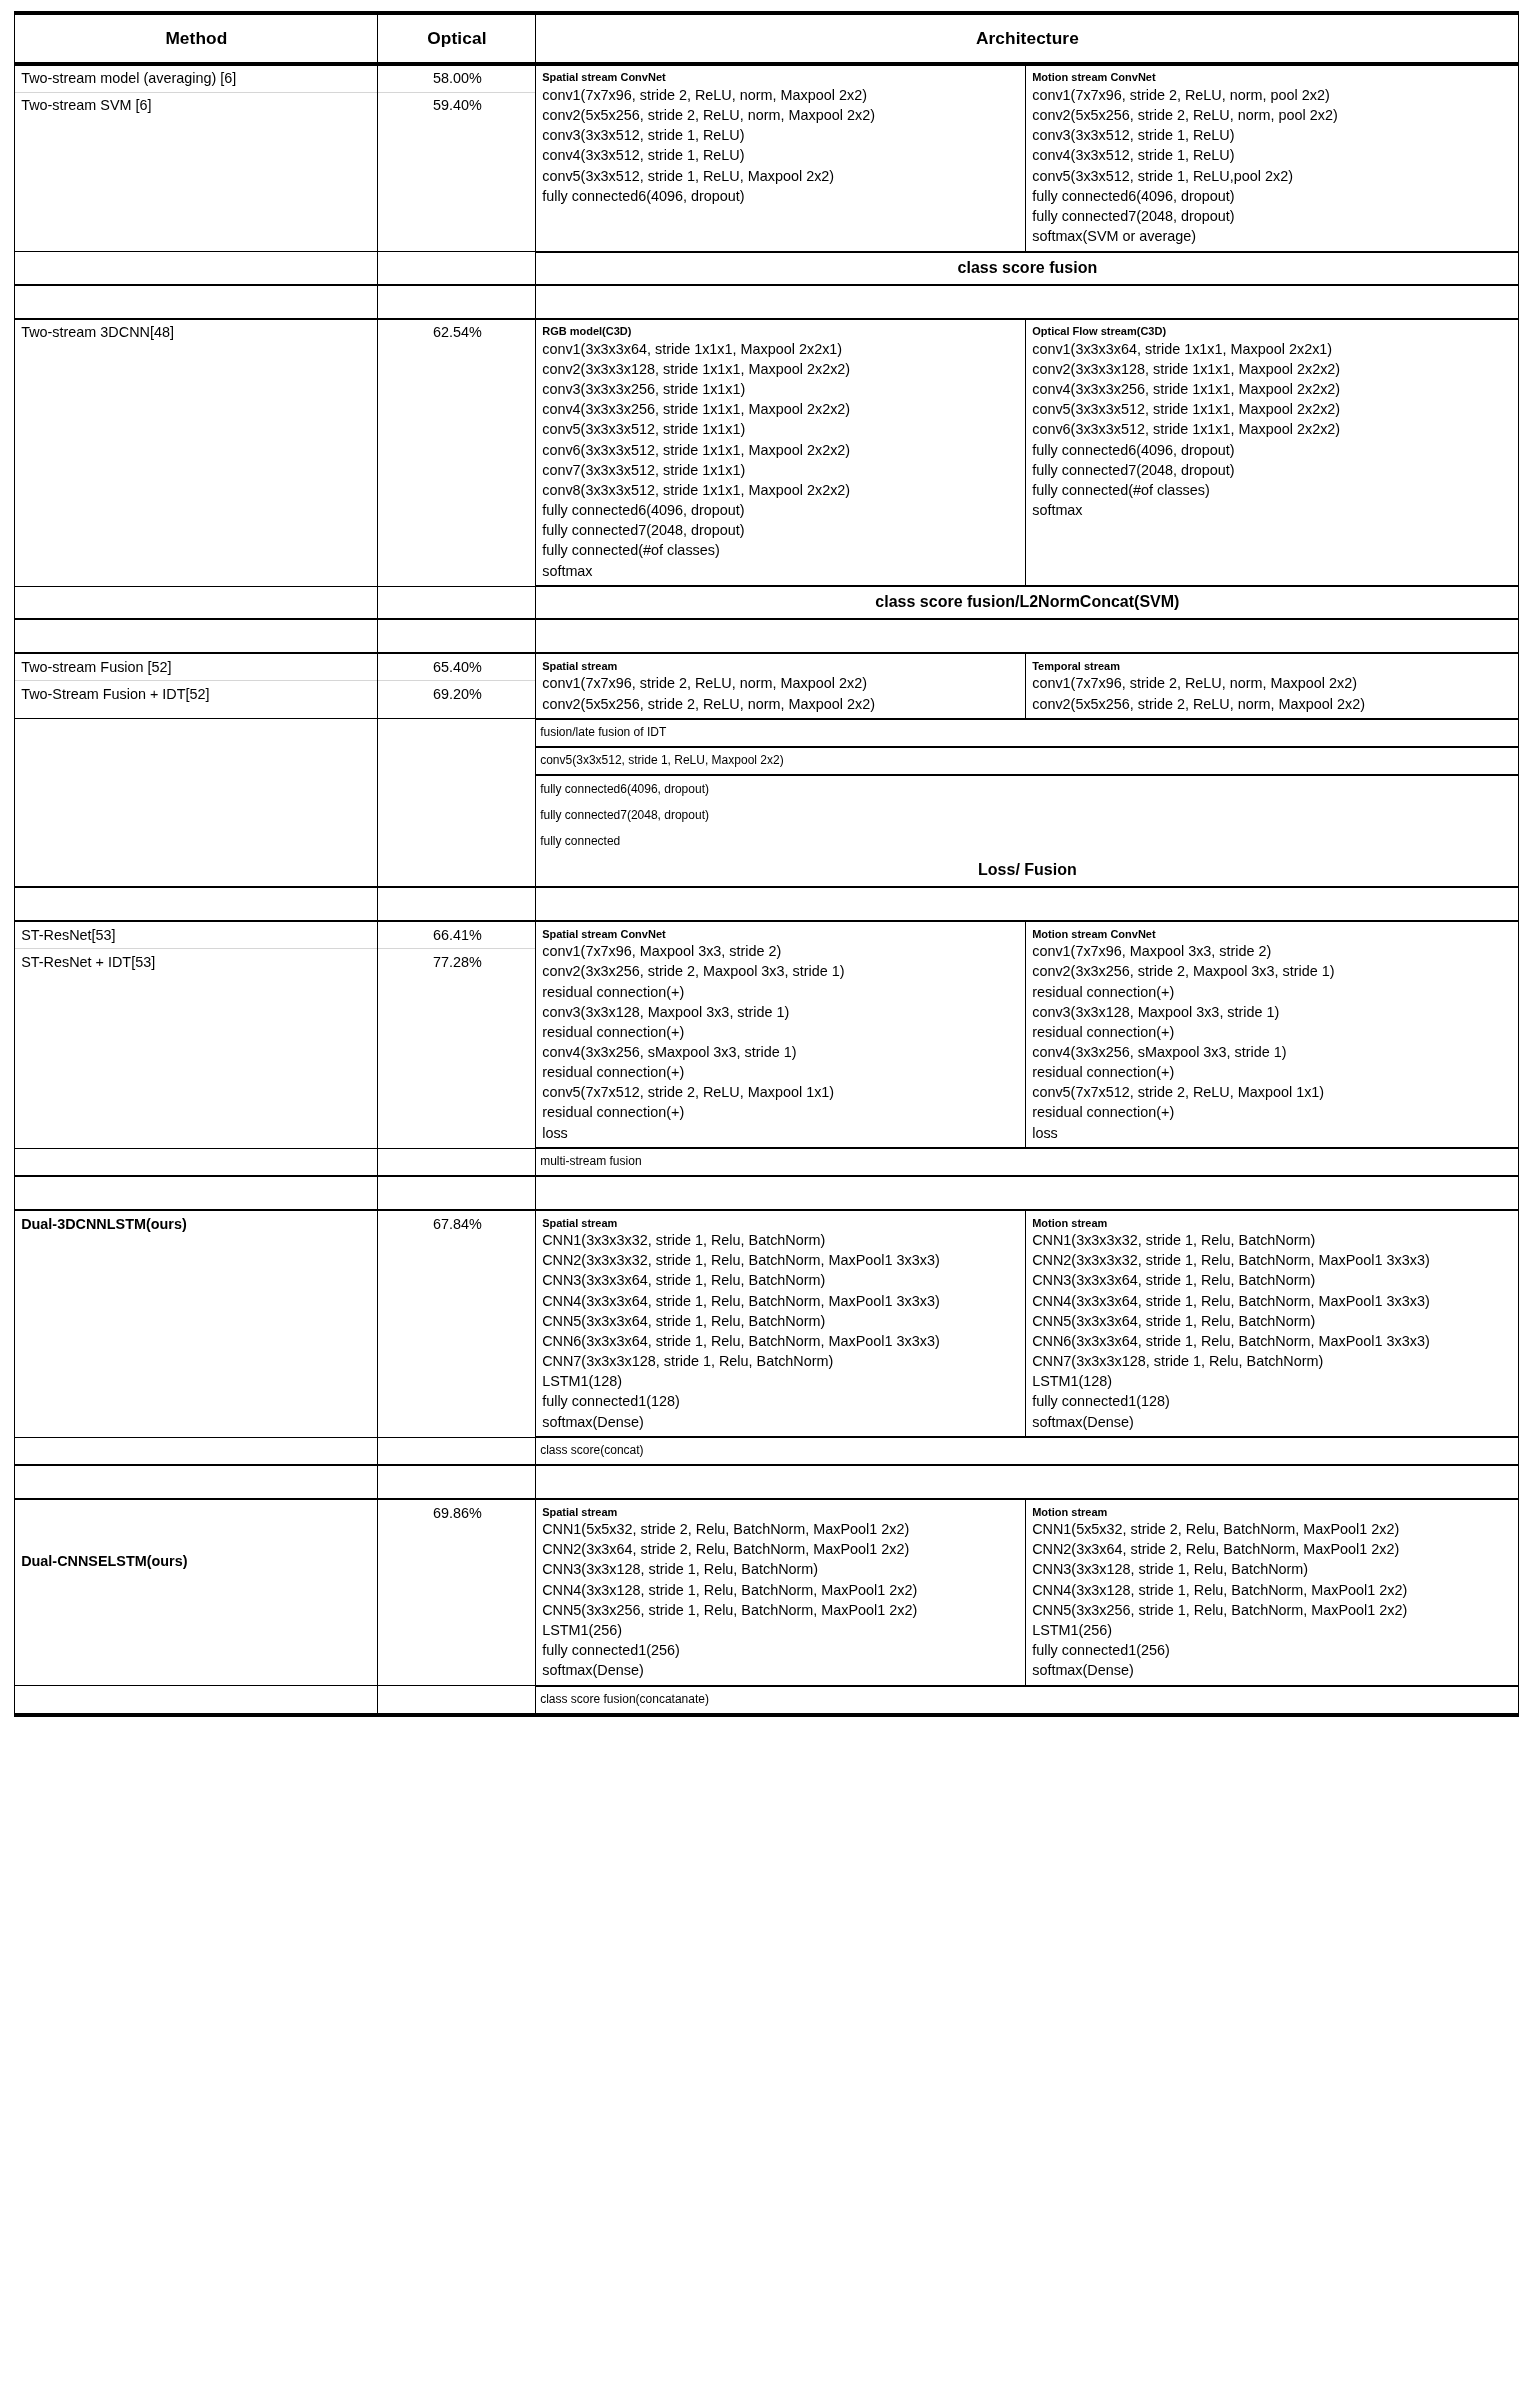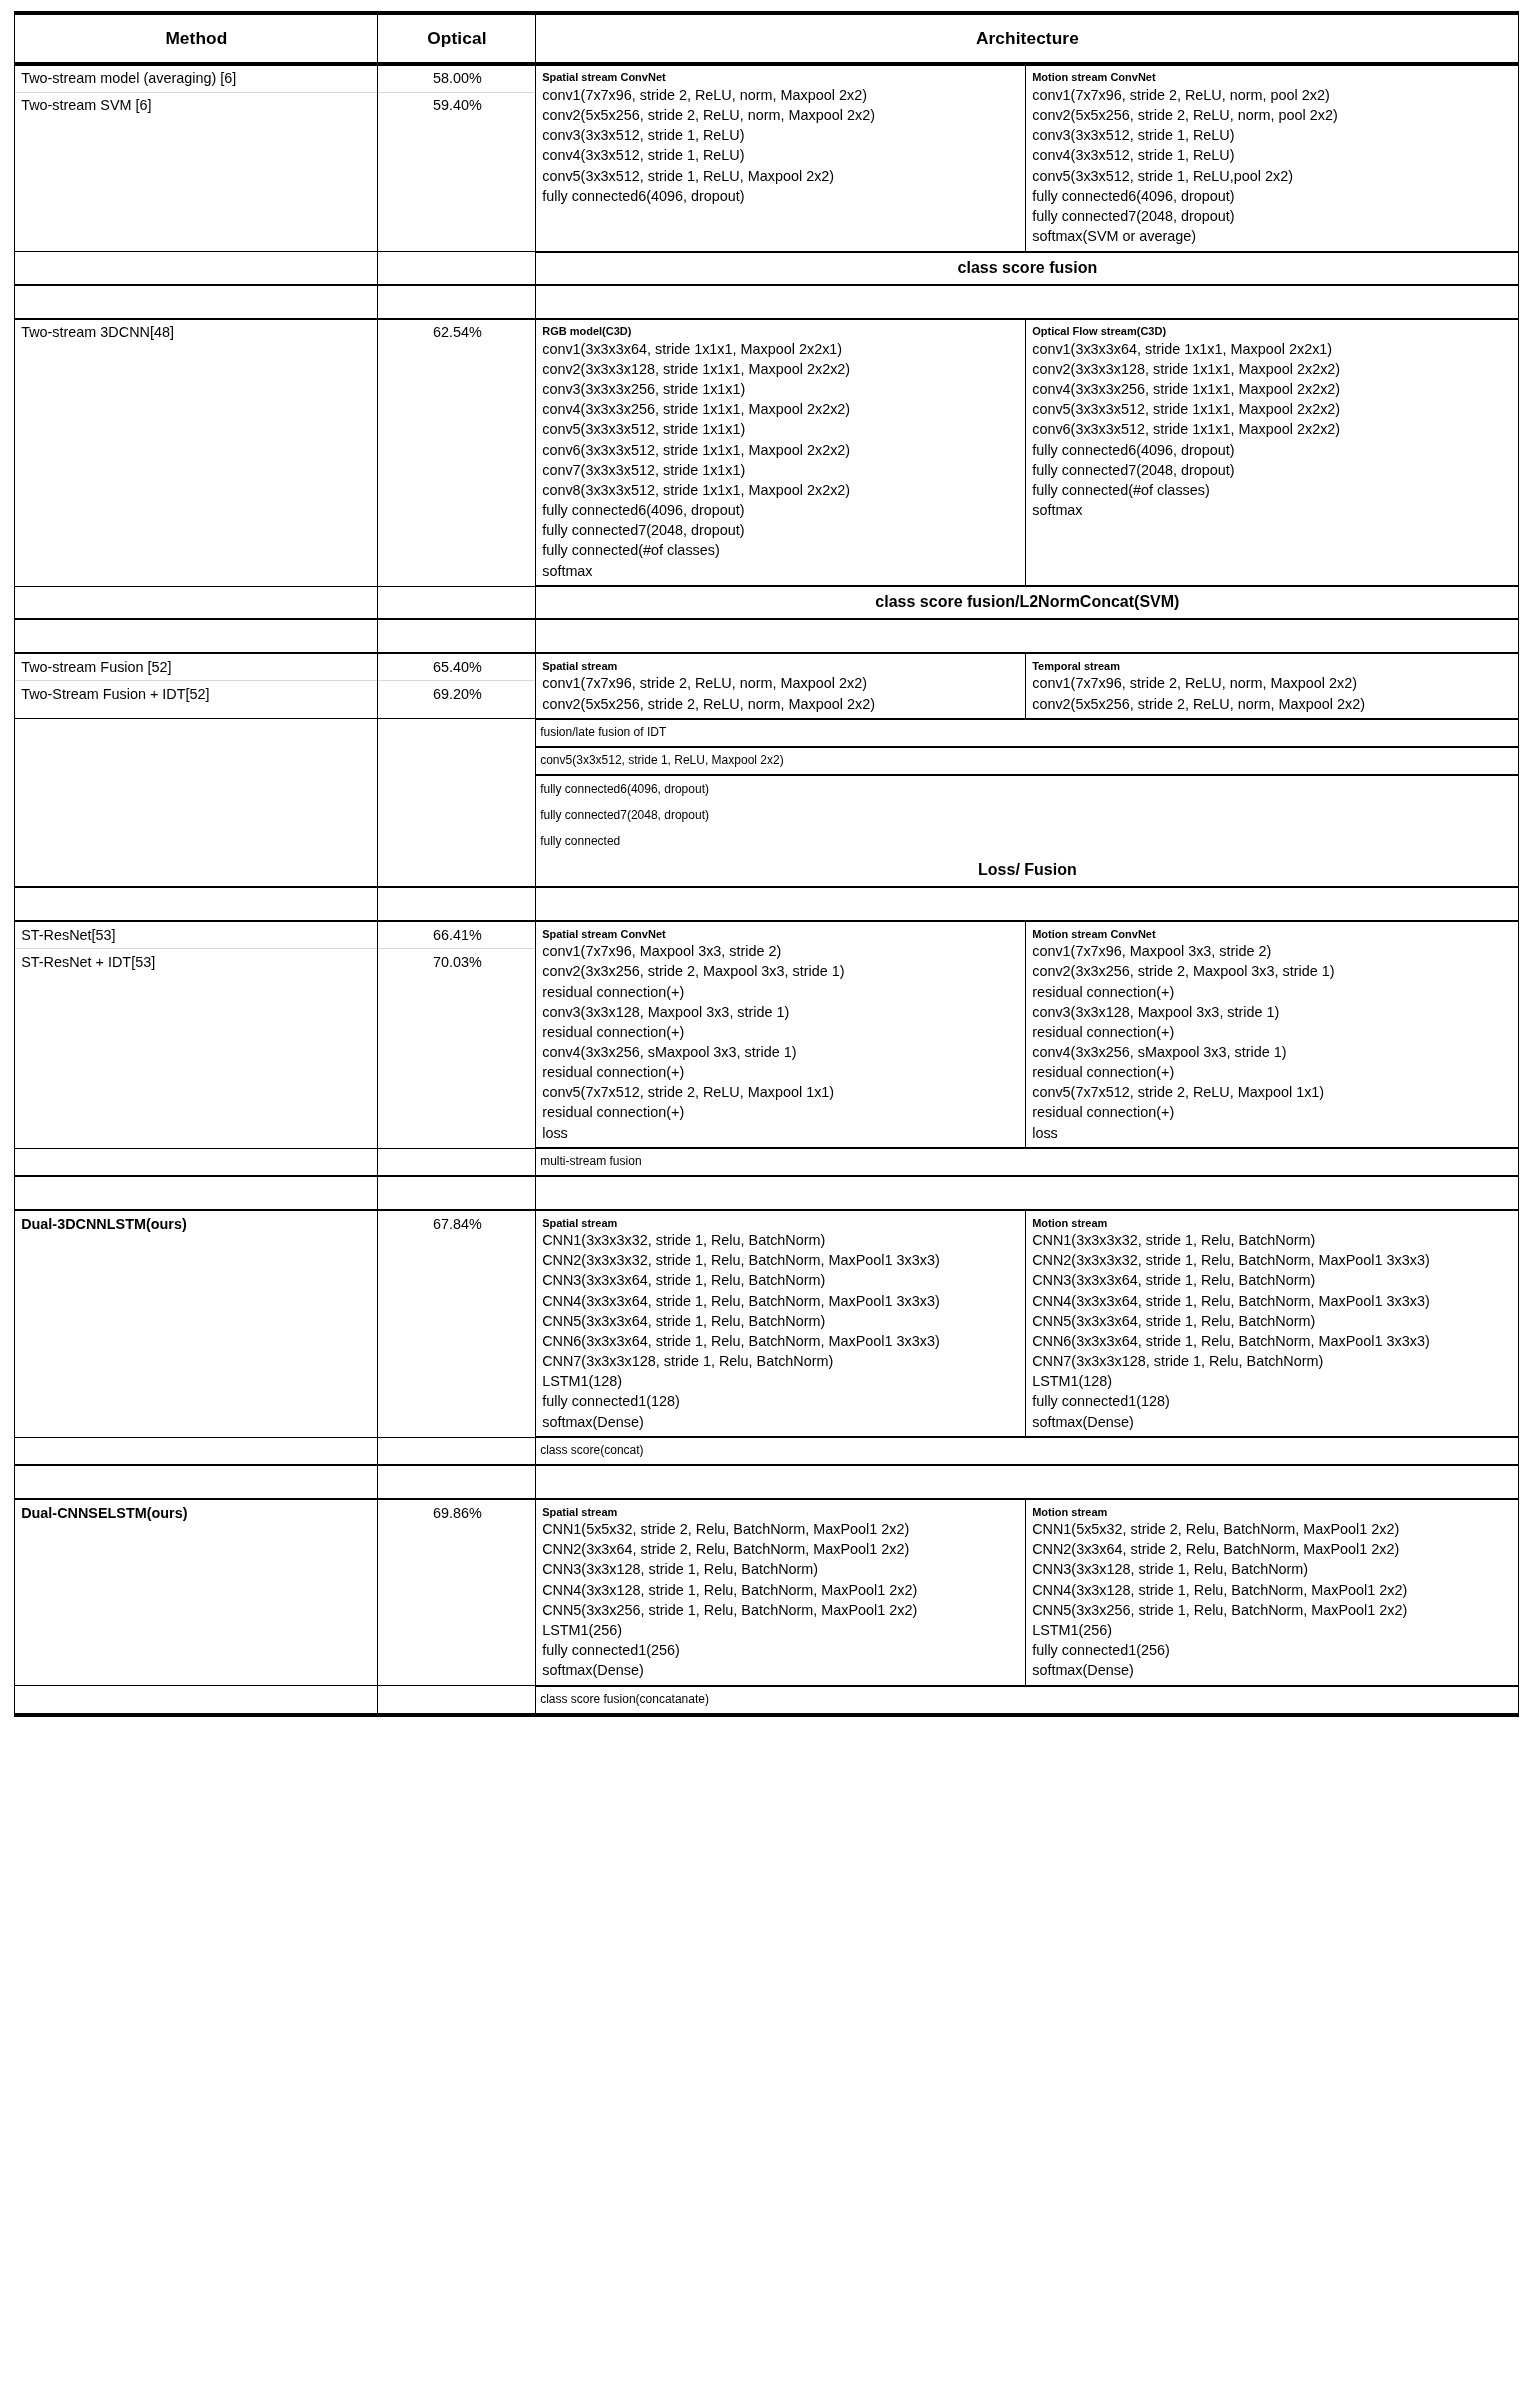--- a/index.html
+++ b/index.html
@@ -257,21 +257,21 @@
           <td class="vl tb-med-top tb-med-bot"></td>
           <td class="vl vr tb-med-top tb-med-bot" colspan="2"></td>
         </tr>
         <tr>
           <td class="vl tb-thin-bot" rowspan="1">
             <div class="linecell" style="">ST-ResNet[53]</div>
             <div class="linecell last" style="">ST-ResNet + IDT[53]</div>
           </td>
           <td class="vl tb-thin-bot">
             <div class="linecell" style="text-align:center;">66.41%</div>
-            <div class="linecell last" style="text-align:center;">70.03%</div>
+            <div class="linecell last" style="text-align:center;">77.28%</div>
           </td>
           <td class="vl">
             <div class="stream-list">
               <div class="head">Spatial stream ConvNet</div>
               <div class="ln">conv1(7x7x96, Maxpool 3x3, stride 2)</div>
               <div class="ln">conv2(3x3x256, stride 2, Maxpool 3x3, stride 1)</div>
               <div class="ln">residual connection(+)</div>
               <div class="ln">conv3(3x3x128, Maxpool 3x3, stride 1)</div>
               <div class="ln">residual connection(+)</div>
               <div class="ln">conv4(3x3x256, sMaxpool 3x3, stride 1)</div>
@@ -350,21 +350,21 @@
           <td class="vl"></td>
           <td class="vl vr tb-med-top plain-center" colspan="2">class score(concat)</td>
         </tr>
         <tr class="spacer-row">
           <td class="vl tb-med-top tb-med-bot"></td>
           <td class="vl tb-med-top tb-med-bot"></td>
           <td class="vl vr tb-med-top tb-med-bot" colspan="2"></td>
         </tr>
         <tr>
           <td class="vl tb-thin-bot" rowspan="1">
-            <div class="linecell last b" style="font-weight:bold;">Dual-CNNSELSTM(ours)</div>
+            <div class="linecell last b" style="font-weight:bold;margin-top:48px;">Dual-CNNSELSTM(ours)</div>
           </td>
           <td class="vl tb-thin-bot">
             <div class="linecell last" style="text-align:center;">69.86%</div>
           </td>
           <td class="vl">
             <div class="stream-list">
               <div class="head">Spatial stream</div>
               <div class="ln">CNN1(5x5x32, stride 2, Relu, BatchNorm, MaxPool1 2x2)</div>
               <div class="ln">CNN2(3x3x64, stride 2, Relu, BatchNorm, MaxPool1 2x2)</div>
               <div class="ln">CNN3(3x3x128, stride 1, Relu, BatchNorm)</div>

